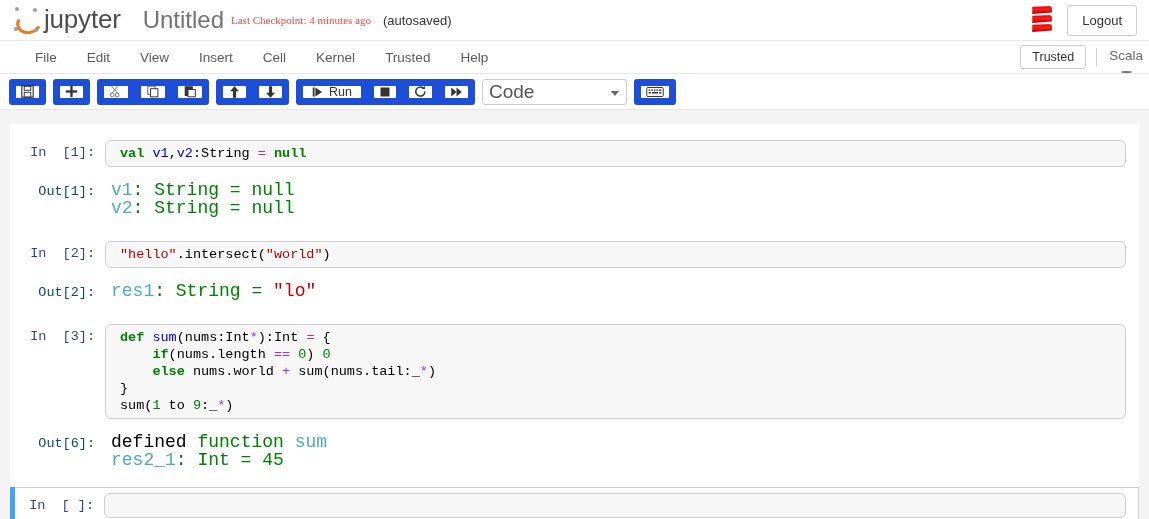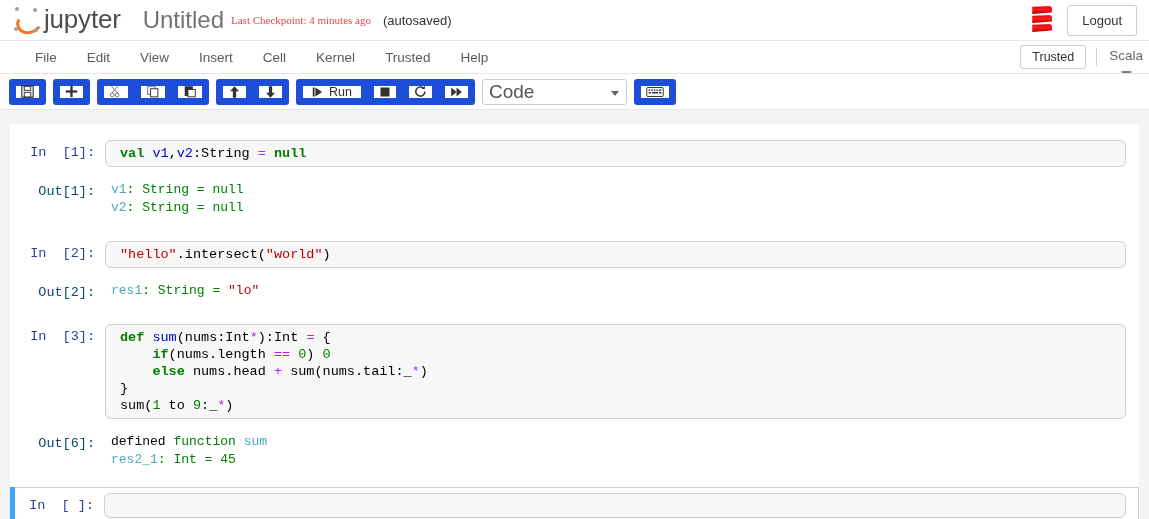--- a/index.html
+++ b/index.html
@@ -300,21 +300,21 @@
     color: #000;
     white-space: pre;
     overflow: hidden;
     box-sizing: border-box;
     min-height: 25px;
   }
   .output-area {
     flex: 1 1 auto;
     padding: 2px 6px 2px 6px;
     font-family: "Liberation Mono", monospace;
-    font-size: 13px;
+    font-size: 18px;
     line-height: 18px;
     white-space: pre;
     color: #000;
   }
   .cell-block { margin-bottom: 10px; }
 
   
   .k  { color: #008000; font-weight: bold; }   
   .fn { color: #0000cc; }                      
   .op { color: #aa22ff; }                      
@@ -528,21 +528,21 @@
         <div class="prompt out">Out[2]:</div>
         <div class="output-area"><span class="o-name">res1</span><span class="o-txt">: String = </span><span class="o-str">"lo"</span></div>
       </div>
     </div>
 
     <div class="cell-block">
       <div class="cell">
         <div class="prompt in">In  [3]:</div>
         <div class="input-area"><span class="k">def</span><span class="pl"> </span><span class="fn">sum</span><span class="pl">(nums:Int</span><span class="op">*</span><span class="pl">):Int </span><span class="op">=</span><span class="pl"> {</span>
 <span class="pl">    </span><span class="k">if</span><span class="pl">(nums.length </span><span class="op">==</span><span class="pl"> </span><span class="nu">0</span><span class="pl">) </span><span class="nu">0</span>
-<span class="pl">    </span><span class="k">else</span><span class="pl"> nums.head </span><span class="op">+</span><span class="pl"> sum(nums.tail:_</span><span class="op">*</span><span class="pl">)</span>
+<span class="pl">    </span><span class="k">else</span><span class="pl"> nums.world </span><span class="op">+</span><span class="pl"> sum(nums.tail:_</span><span class="op">*</span><span class="pl">)</span>
 <span class="pl">}</span>
 <span class="pl">sum(</span><span class="nu">1</span><span class="pl"> to </span><span class="nu">9</span><span class="pl">:_</span><span class="op">*</span><span class="pl">)</span></div>
       </div>
       <div class="cell">
         <div class="prompt out">Out[6]:</div>
         <div class="output-area"><span class="o-plain">defined </span><span class="o-txt">function </span><span class="o-name">sum</span>
 <span class="o-name">res2_1</span><span class="o-txt">: Int = 45</span></div>
       </div>
     </div>
 

